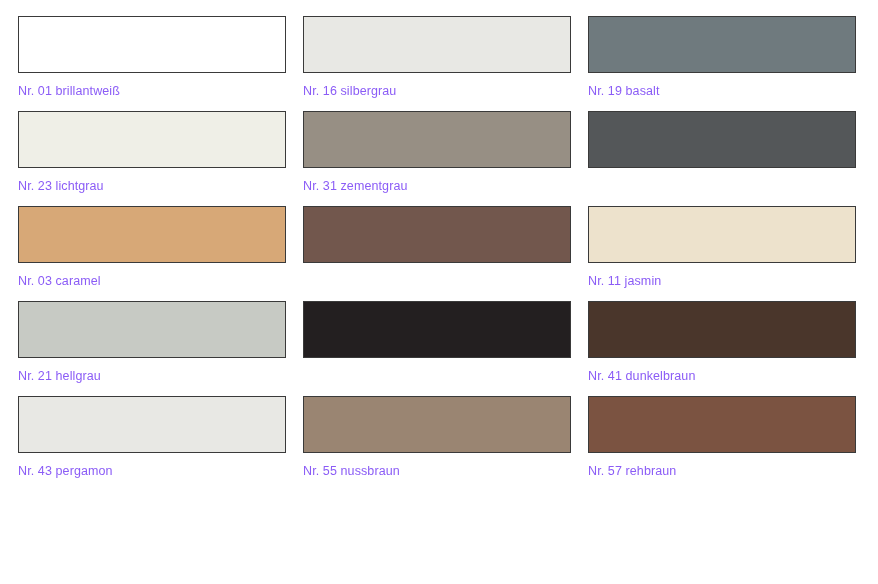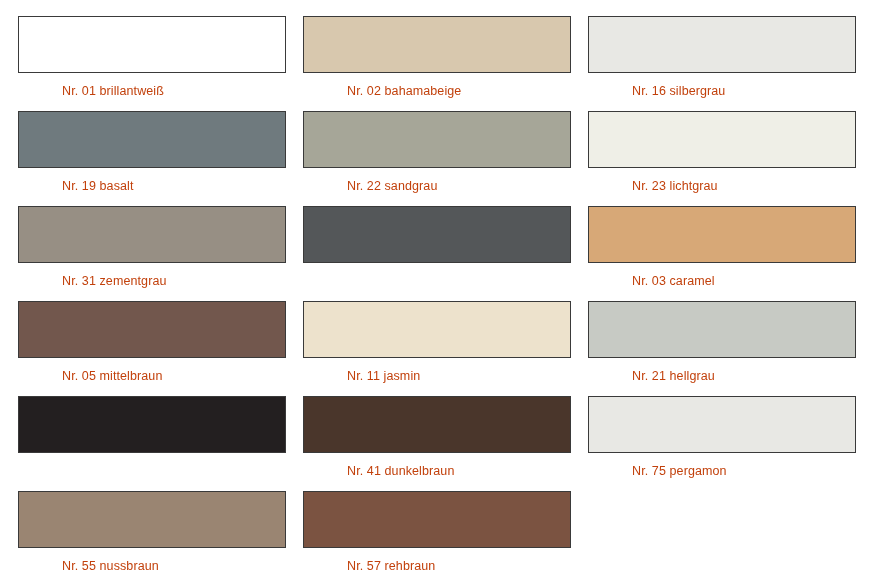--- a/index.html
+++ b/index.html
@@ -34,87 +34,77 @@
     border: 1px solid #3a3a3a;
     box-sizing: border-box;
     display: block;
   }
   .swatch-label {
     display: block;
     margin-top: 11px;
     font-family: "Liberation Sans", sans-serif;
     font-size: 12.5px;
     line-height: 14px;
-    color: #c2410c;
+    color: #8b5cf6;
     letter-spacing: 0.1px;
     white-space: nowrap;
-    margin-left: 44px;
   }
 </style>
 </head>
 <body style="background: rgb(255, 255, 255);">
 
 <div id="swatch-grid">
     <div class="swatch-cell">
       <span class="swatch-chip" title="Nr. 01 brillantweiß" style="background-color: rgb(255, 255, 255);"></span>
       <span class="swatch-label">Nr. 01 brillantweiß</span>
     </div>
     <div class="swatch-cell">
-      <span class="swatch-chip" title="Nr. 02 bahamabeige" style="background-color: rgb(216, 200, 174);"></span>
-      <span class="swatch-label">Nr. 02 bahamabeige</span>
-    </div>
-    <div class="swatch-cell">
       <span class="swatch-chip" title="Nr. 16 silbergrau" style="background-color: rgb(232, 232, 228);"></span>
       <span class="swatch-label">Nr. 16 silbergrau</span>
     </div>
     <div class="swatch-cell">
       <span class="swatch-chip" title="Nr. 19 basalt" style="background-color: rgb(111, 122, 126);"></span>
       <span class="swatch-label">Nr. 19 basalt</span>
-    </div>
-    <div class="swatch-cell">
-      <span class="swatch-chip" title="Nr. 22 sandgrau" style="background-color: rgb(166, 166, 152);"></span>
-      <span class="swatch-label">Nr. 22 sandgrau</span>
     </div>
     <div class="swatch-cell">
       <span class="swatch-chip" title="Nr. 23 lichtgrau" style="background-color: rgb(239, 239, 231);"></span>
       <span class="swatch-label">Nr. 23 lichtgrau</span>
     </div>
     <div class="swatch-cell">
       <span class="swatch-chip" title="Nr. 31 zementgrau" style="background-color: rgb(151, 143, 132);"></span>
       <span class="swatch-label">Nr. 31 zementgrau</span>
     </div>
     <div class="swatch-cell">
       <span class="swatch-chip" title="Nr. 47 anthrazit" style="background-color: rgb(84, 87, 89);"></span>
     </div>
     <div class="swatch-cell">
       <span class="swatch-chip" title="Nr. 03 caramel" style="background-color: rgb(215, 168, 119);"></span>
       <span class="swatch-label">Nr. 03 caramel</span>
     </div>
     <div class="swatch-cell">
       <span class="swatch-chip" title="Nr. 05 mittelbraun" style="background-color: rgb(114, 87, 77);"></span>
-      <span class="swatch-label">Nr. 05 mittelbraun</span>
     </div>
     <div class="swatch-cell">
       <span class="swatch-chip" title="Nr. 11 jasmin" style="background-color: rgb(237, 226, 204);"></span>
       <span class="swatch-label">Nr. 11 jasmin</span>
     </div>
     <div class="swatch-cell">
       <span class="swatch-chip" title="Nr. 21 hellgrau" style="background-color: rgb(199, 202, 196);"></span>
       <span class="swatch-label">Nr. 21 hellgrau</span>
     </div>
     <div class="swatch-cell">
       <span class="swatch-chip" title="Nr. 40 schwarz" style="background-color: rgb(35, 31, 32);"></span>
     </div>
     <div class="swatch-cell">
       <span class="swatch-chip" title="Nr. 41 dunkelbraun" style="background-color: rgb(74, 54, 43);"></span>
       <span class="swatch-label">Nr. 41 dunkelbraun</span>
     </div>
     <div class="swatch-cell">
       <span class="swatch-chip" title="Nr. 43 pergamon" style="background-color: rgb(232, 232, 228);"></span>
-      <span class="swatch-label">Nr. 75 pergamon</span>
+      <span class="swatch-label">Nr. 43 pergamon</span>
     </div>
     <div class="swatch-cell">
       <span class="swatch-chip" title="Nr. 55 nussbraun" style="background-color: rgb(154, 133, 114);"></span>
       <span class="swatch-label">Nr. 55 nussbraun</span>
     </div>
     <div class="swatch-cell">
       <span class="swatch-chip" title="Nr. 57 rehbraun" style="background-color: rgb(123, 83, 65);"></span>
       <span class="swatch-label">Nr. 57 rehbraun</span>
     </div>
     <div class="swatch-cell is-empty"></div>

